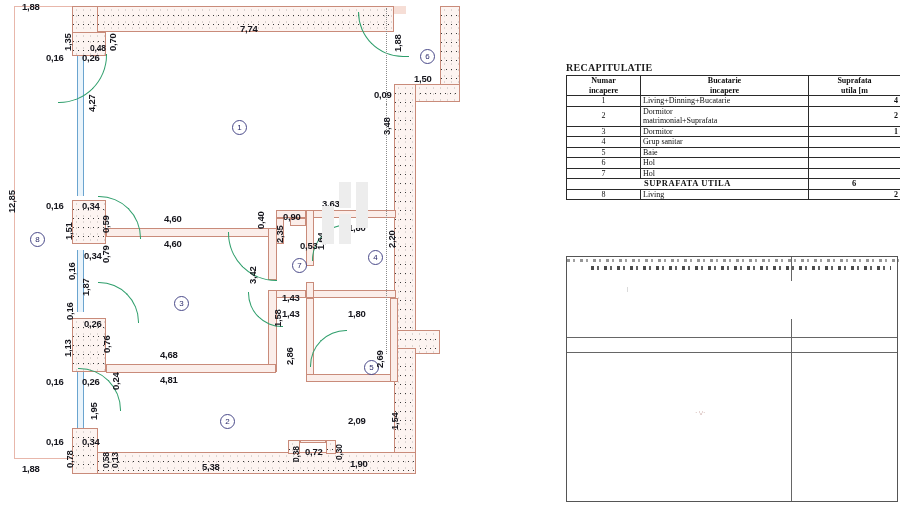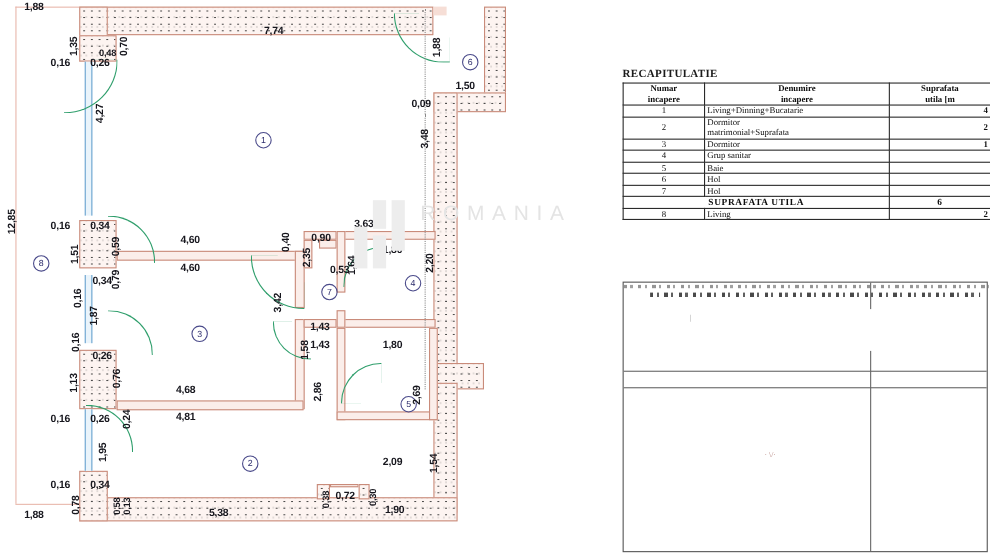--- a/index.html
+++ b/index.html
@@ -268,54 +268,53 @@
     <div class="dim" style="left:82px;top:376px;">0,26</div>
     <div class="dim v" style="left:88px;top:420px;">1,95</div>
 
     <div class="dim" style="left:46px;top:436px;">0,16</div>
     <div class="dim" style="left:82px;top:436px;">0,34</div>
     <div class="dim v" style="left:64px;top:468px;">0,78</div>
     <div class="dim v sm" style="left:101px;top:468px;">0,58</div>
     <div class="dim v sm" style="left:110px;top:468px;">0,13</div>
 
     <div class="dim" style="left:22px;top:463px;">1,88</div>
-    <div class="dim" style="left:190px;top:461px;">5,38</div>
+    <div class="dim" style="left:202px;top:461px;">5,38</div>
     <div class="dim v sm" style="left:291px;top:462px;">0,38</div>
     <div class="dim" style="left:305px;top:446px;">0,72</div>
     <div class="dim v sm" style="left:334px;top:460px;">0,30</div>
     <div class="dim" style="left:350px;top:458px;">1,90</div>
   </div>
 
   <div id="watermark">
     <div class="mark">
       <div class="bar" style="left:0;top:24px;width:12px;height:38px;"></div>
       <div class="bar" style="left:17px;top:0px;width:12px;height:26px;"></div>
       <div class="bar" style="left:17px;top:32px;width:12px;height:30px;"></div>
       <div class="bar" style="left:34px;top:0px;width:12px;height:46px;"></div>
     </div>
-    <div class="ro">ROMANIA</div>
   </div>
 
   <div id="recap">
     <div class="title">RECAPITULATIE</div>
 
     <table class="recap">
       <colgroup>
         <col class="col-nr">
           <col class="col-name">
           <col class="col-area">
       </colgroup>
       <thead>
         <tr>
           <th>
             <div>Numar</div>
             <div>incapere</div>
           </th>
           <th>
-            <div>Denumire</div>
+            <div>Bucatarie</div>
             <div>incapere</div>
           </th>
           <th>
             <div>Suprafata</div>
             <div>utila  [m</div>
           </th>
         </tr>
       </thead>
       <tbody>
         <tr>

